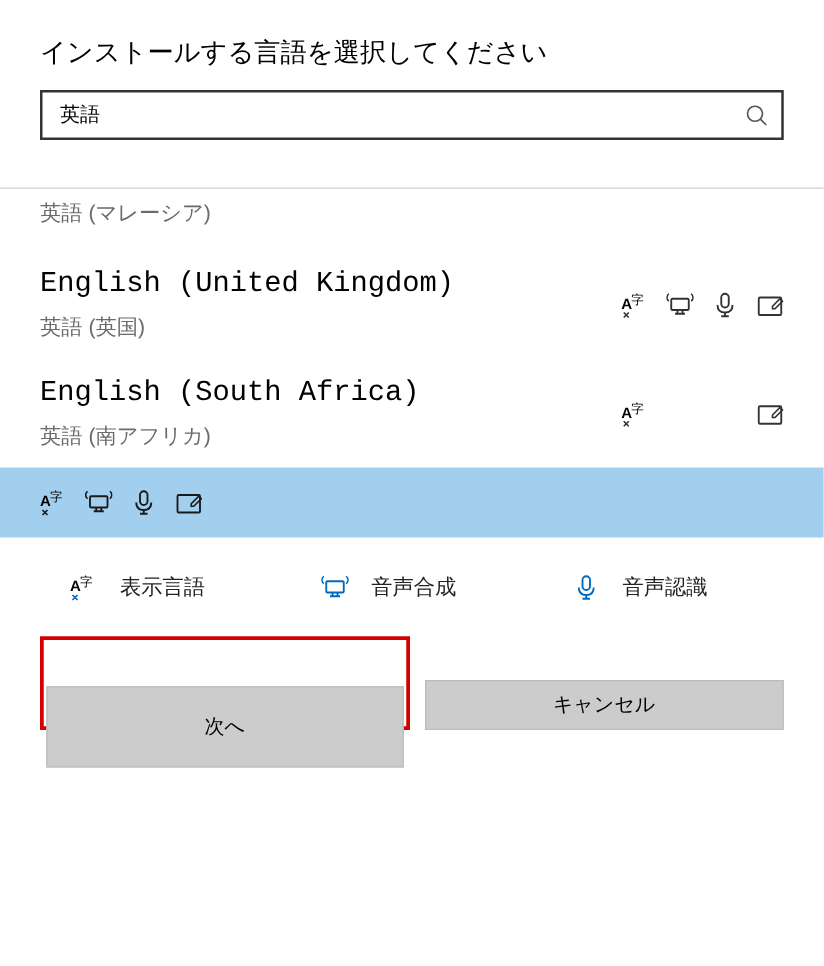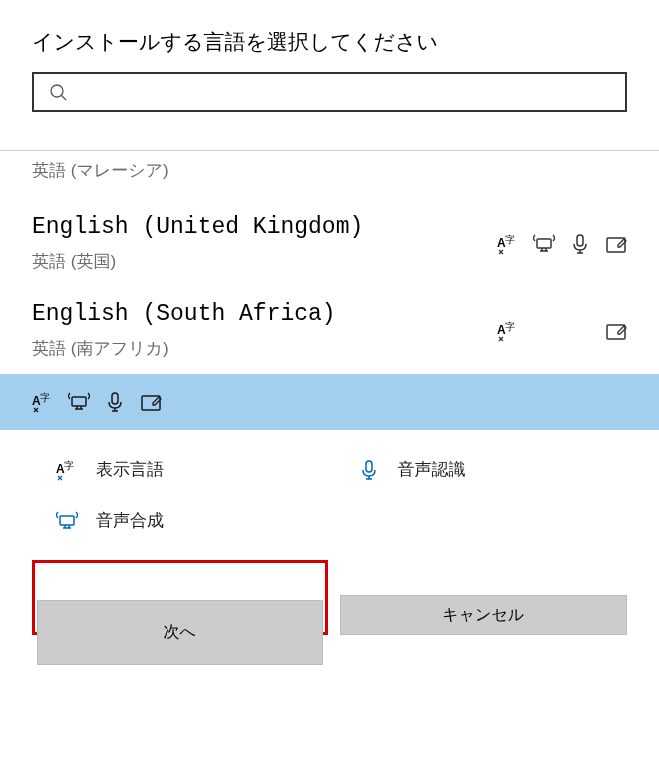--- a/index.html
+++ b/index.html
@@ -61,21 +61,21 @@
     .feature-icons {
       display: flex;
       gap: 14px;
       align-items: center;
       color: #333;
     }
     .lang-item.selected .feature-icons { color: #1a1a1a; }
     .feature-icons .ic { width: 22px; height: 22px; display: inline-flex; align-items: center; justify-content: center; }
     .legend {
       display: grid;
-      grid-template-columns: 1fr 1fr;
+      grid-template-columns: 1fr 1fr 1fr;
       gap: 28px 40px;
       padding: 28px 40px 28px 56px;
       border-top: 0;
     }
     .legend-item { display: flex; align-items: center; gap: 18px; }
     .legend-item .ic { width: 22px; height: 22px; color: #0067c0; display: inline-flex; align-items: center; justify-content: center; }
     .legend-text { font-size: 17px; color: #222; }
     .button-row {
       display: flex;
       gap: 12px;
@@ -128,20 +128,21 @@
       <circle cx="9" cy="9" r="6" fill="none" stroke="currentColor" stroke-width="1.3"></circle>
       <path d="M13.5 13.5 L18 18" stroke="currentColor" stroke-width="1.3"></path>
     </g>
   </defs>
 </svg>
 
 <div class="container">
   <div class="header-section">
     <h1 class="title">インストールする言語を選択してください</h1>
     <div class="search-box">
+      <input class="search-input" type="text" value="英語" style="">
       <span class="search-icon-wrap ic">
         <svg width="20" height="20" viewBox="0 0 20 20">
             <use href="#i-search"></use>
           </svg>
       </span>
     </div>
   </div>
   <div class="divider"></div>
 
   <div class="list" id="lang-list">
@@ -238,32 +239,32 @@
       <span class="ic">
           <svg width="22" height="22" viewBox="0 0 22 22">
             <use href="#i-display"></use>
           </svg>
         </span>
       <span class="legend-text">表示言語</span>
     </div>
     <div class="legend-item">
       <span class="ic">
           <svg width="22" height="22" viewBox="0 0 22 22">
-            <use href="#i-speech"></use>
+            <use href="#i-tts"></use>
           </svg>
         </span>
-      <span class="legend-text">音声認識</span>
+      <span class="legend-text">音声合成</span>
     </div>
     <div class="legend-item">
       <span class="ic">
           <svg width="22" height="22" viewBox="0 0 22 22">
-            <use href="#i-tts"></use>
+            <use href="#i-speech"></use>
           </svg>
         </span>
-      <span class="legend-text">音声合成</span>
+      <span class="legend-text">音声認識</span>
     </div>
   </div>
 
   <div class="button-row">
     <div class="btn-primary-wrap">
       <button class="btn">次へ</button>
     </div>
     <button class="btn">キャンセル</button>
   </div>
 </div>

